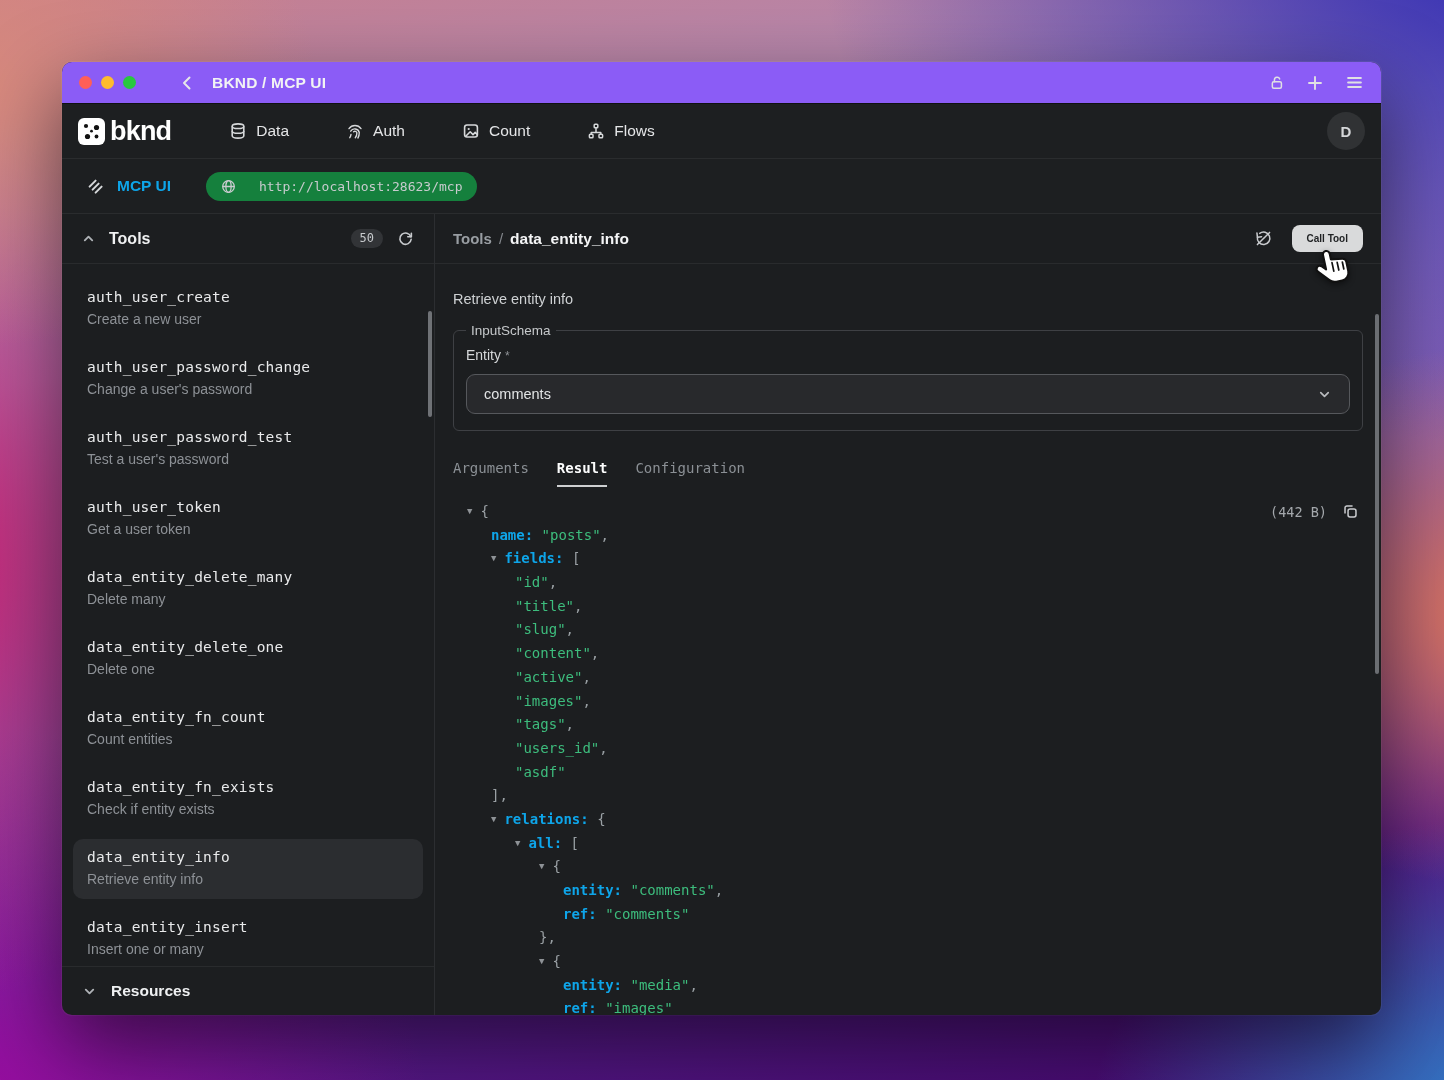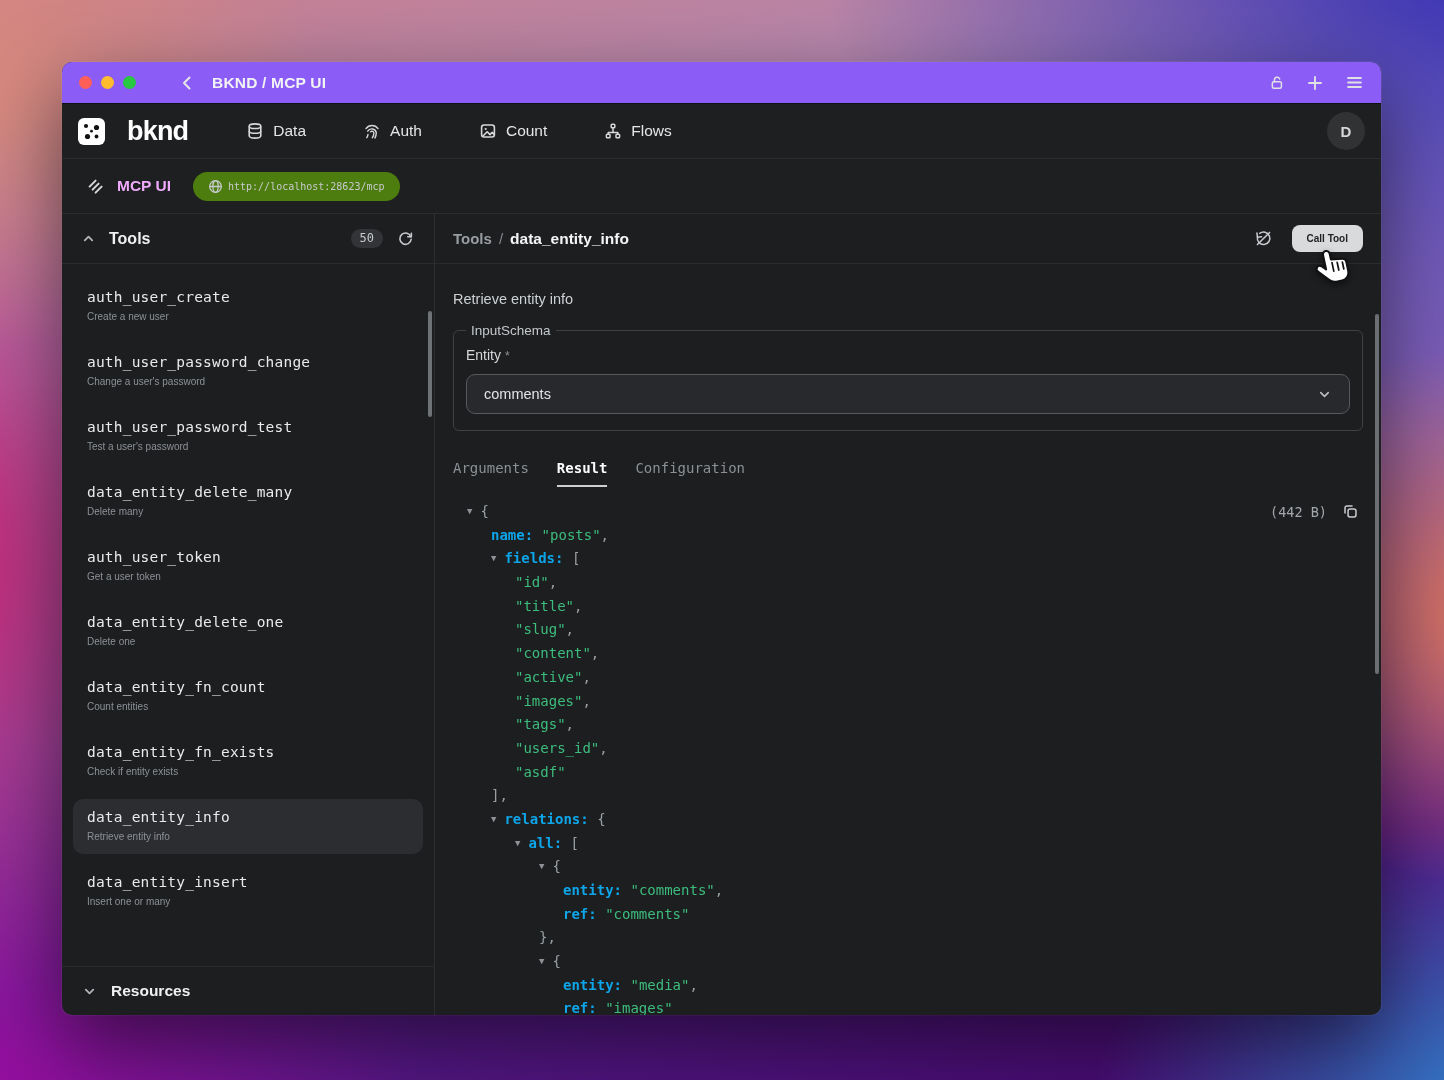--- a/index.html
+++ b/index.html
@@ -25,42 +25,42 @@
   svg{ display:block; }
   
   .titlebar{ height:41px; flex:none; background:#8b5cf6; display:flex; align-items:center; padding:0 17px; }
   .traffic{ display:flex; gap:9px; }
   .dot{ width:13px; height:13px; border-radius:50%; }
   .back-btn{ margin-left:42px; color:#e6e7e9; display:flex; }
   .tb-title{ margin-left:16px; color:#f2f3f4; font-weight:700; font-size:15.5px; letter-spacing:.2px; }
   .tb-right{ margin-left:auto; display:flex; align-items:center; gap:21px; color:#e0e1e3; }
   
   .navbar{ height:55px; flex:none; background:#1d1f21; border-top:1px solid #101112; display:flex; align-items:center; padding:0 16px; }
-  .brand{ display:flex; align-items:center; gap:22px; margin-right:58px; }
+  .brand{ display:flex; align-items:center; gap:5px; margin-right:58px; }
   .logo-mark{ width:27px; height:27px; background:#fff; border-radius:6px; }
   .brand-name{ font-size:27px; font-weight:800; color:#fff; letter-spacing:-.8px; }
   .nav-items{ display:flex; gap:57px; }
   .nav-item{ display:flex; align-items:center; gap:9px; color:#e4e5e7; font-size:15.5px; font-weight:500; cursor:default; }
   .avatar{ margin-left:auto; width:38px; height:38px; border-radius:50%; background:#303234; color:#d5d7d9; display:flex; align-items:center; justify-content:center; font-size:15px; font-weight:600; }
   
   .mcpbar{ height:55px; flex:none; background:#1d1f21; border-top:1px solid #2a2c2e; display:flex; align-items:center; gap:13px; padding:0 24px; }
-  .mcp-title{ font-weight:700; font-size:15.5px; color:#f0abfc; margin-right:9px; }
-  .url-pill{ display:flex; align-items:center; gap:5px; background:#4d7c0f; border-radius:999px; padding:7px 15px; color:#c8cbce; font-family:"DejaVu Sans Mono", monospace; font-size:10px; }
+  .mcp-title{ font-weight:700; font-size:15.5px; color:#0ea5e9; margin-right:22px; }
+  .url-pill{ display:flex; align-items:center; gap:23px; background:#15803d; border-radius:999px; padding:7px 15px; color:#c8cbce; font-family:"DejaVu Sans Mono", monospace; font-size:13px; }
   
   .content{ flex:1; min-height:0; display:flex; border-top:1px solid #2a2c2e; position:relative; }
   .sidebar{ width:373px; flex:none; border-right:1px solid #2c2e31; display:flex; flex-direction:column; position:relative; }
   .side-head{ height:50px; flex:none; border-bottom:1px solid #292b2d; display:flex; align-items:center; gap:14px; padding:0 20px; }
   .side-head-label{ font-size:16px; font-weight:700; color:#f0f1f2; }
   .count-badge{ margin-left:auto; background:#323437; border-radius:10px; padding:2px 9px 3px; font-family:"DejaVu Sans Mono", monospace; font-size:12px; color:#c7cacd; }
   .icon-btn{ color:#c7cacd; display:flex; cursor:pointer; }
   .tool-list{ flex:1; overflow:hidden; padding:15px 11px 0; }
   .tool-item{ padding:10px 14px 12px; border-radius:10px; margin-bottom:10px; cursor:pointer; }
   .tool-item.selected{ background:#2b2d30; }
   .tool-name{ font-family:"DejaVu Sans Mono", monospace; font-size:14.5px; color:#e9eaeb; letter-spacing:.2px; }
-  .tool-desc{ margin-top:6px; font-size:10px; color:#8d9196; }
+  .tool-desc{ margin-top:6px; font-size:14px; color:#8d9196; }
   .side-foot{ flex:none; height:49px; border-top:1px solid #292b2d; display:flex; align-items:center; gap:15px; padding:0 21px; }
   .side-foot-label{ font-size:15.5px; font-weight:700; color:#eef0f1; }
   .v-scroll{ position:absolute; width:4px; border-radius:2px; background:#6f7276; }
   
   .main{ flex:1; min-width:0; display:flex; flex-direction:column; position:relative; }
   .main-head{ height:50px; flex:none; border-bottom:1px solid #292b2d; display:flex; align-items:center; padding:0 18px; }
   .crumb-section{ color:#989da2; font-weight:600; font-size:15px; }
   .crumb-sep{ color:#85898e; margin:0 7px; font-size:15px; }
   .crumb-tool{ color:#f4f5f6; font-weight:700; font-size:15.5px; }
   .head-actions{ margin-left:auto; display:flex; align-items:center; gap:19px; }
@@ -228,26 +228,26 @@
             </div>
             <div class="tool-item">
               <div class="tool-name">auth_user_password_change</div>
               <div class="tool-desc">Change a user's password</div>
             </div>
             <div class="tool-item">
               <div class="tool-name">auth_user_password_test</div>
               <div class="tool-desc">Test a user's password</div>
             </div>
             <div class="tool-item">
+              <div class="tool-name">auth_user_token</div>
+              <div class="tool-desc">Get a user token</div>
+            </div>
+            <div class="tool-item">
               <div class="tool-name">data_entity_delete_many</div>
               <div class="tool-desc">Delete many</div>
-            </div>
-            <div class="tool-item">
-              <div class="tool-name">auth_user_token</div>
-              <div class="tool-desc">Get a user token</div>
             </div>
             <div class="tool-item">
               <div class="tool-name">data_entity_delete_one</div>
               <div class="tool-desc">Delete one</div>
             </div>
             <div class="tool-item">
               <div class="tool-name">data_entity_fn_count</div>
               <div class="tool-desc">Count entities</div>
             </div>
             <div class="tool-item">

